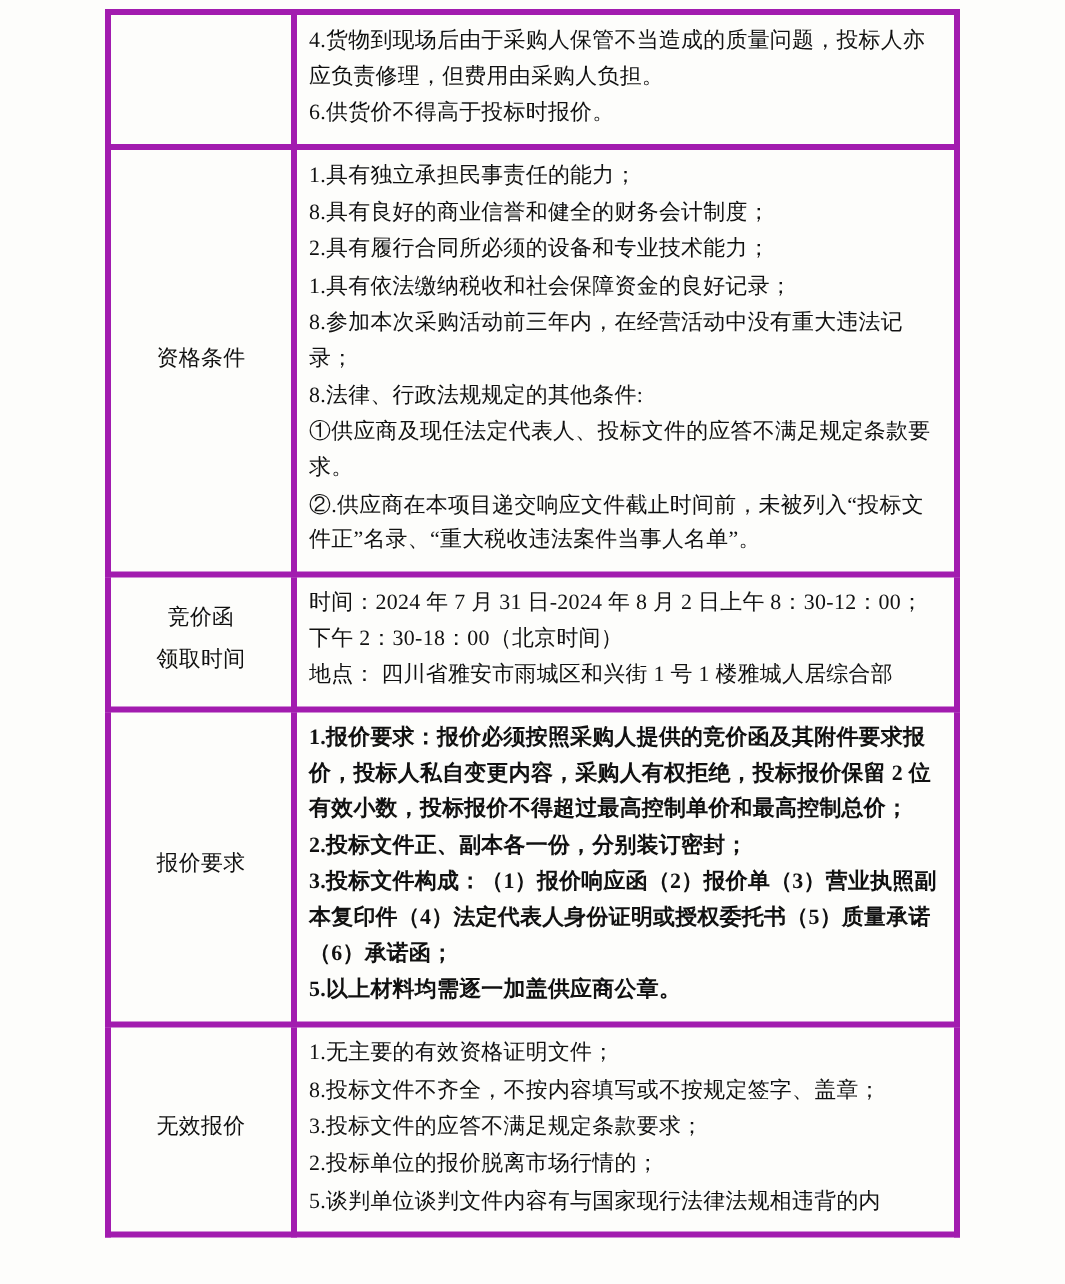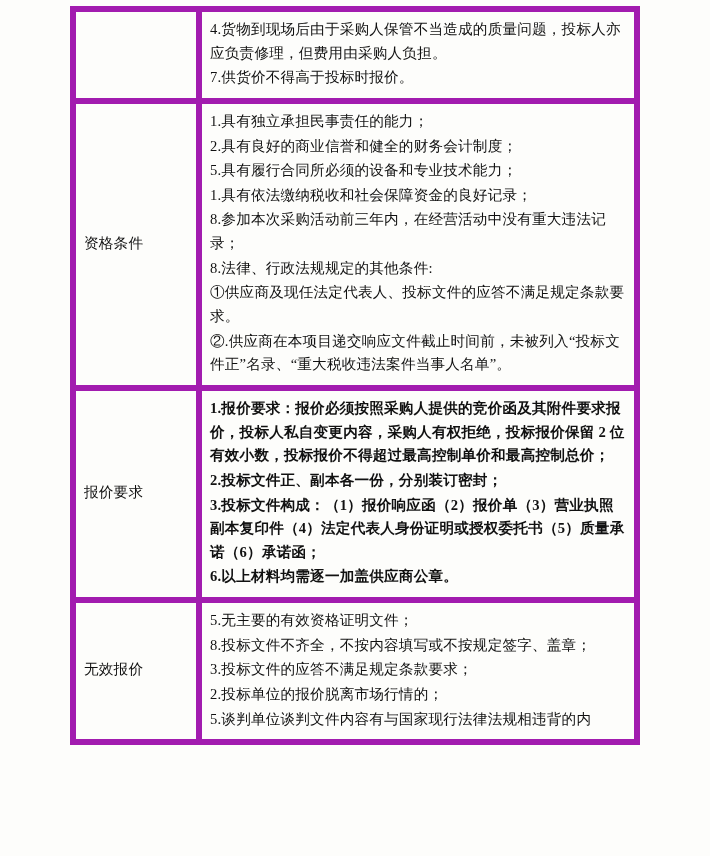--- a/index.html
+++ b/index.html
@@ -22,30 +22,30 @@
   }
   table.doc-table {
     position: absolute;
     left: 70px;
     top: 6px;
     width: 570px;
     border-collapse: collapse;
     table-layout: fixed;
   }
   table.doc-table td {
-    border: 6px solid #a21caf;
+    border: 4px solid #a21caf;
     vertical-align: middle;
     padding: 6px 8px 8px 8px;
     font-size: 14.6px;
     line-height: 1.62;
     letter-spacing: 0.2px;
   }
   td.label-cell {
     width: 104px;
-    text-align: left;
+    text-align: center;
     vertical-align: middle;
     font-size: 15px;
     letter-spacing: 1px;
     padding: 4px 2px;
   }
   td.body-cell {
     text-align: left;
   }
   .label-two-line {
     display: block;
@@ -68,53 +68,63 @@
 </head>
 <body>
 
 <div class="page">
   <table class="doc-table">
     <tbody>
       <tr class="row-first">
         <td class="label-cell"></td>
         <td class="body-cell">
           <p class="para">4.货物到现场后由于采购人保管不当造成的质量问题，投标人亦应负责修理，但费用由采购人负担。</p>
-          <p class="para">7.供货价不得高于投标时报价。</p>
+          <p class="para">6.供货价不得高于投标时报价。</p>
         </td>
       </tr>
 
       <tr>
         <td class="label-cell">资格条件</td>
         <td class="body-cell">
           <p class="para">1.具有独立承担民事责任的能力；</p>
-          <p class="para">2.具有良好的商业信誉和健全的财务会计制度；</p>
-          <p class="para">5.具有履行合同所必须的设备和专业技术能力；</p>
+          <p class="para">8.具有良好的商业信誉和健全的财务会计制度；</p>
+          <p class="para">2.具有履行合同所必须的设备和专业技术能力；</p>
           <p class="para">1.具有依法缴纳税收和社会保障资金的良好记录；</p>
           <p class="para">8.参加本次采购活动前三年内，在经营活动中没有重大违法记录；</p>
           <p class="para">8.法律、行政法规规定的其他条件:</p>
           <p class="para">①供应商及现任法定代表人、投标文件的应答不满足规定条款要求。</p>
           <p class="para">②.供应商在本项目递交响应文件截止时间前，未被列入“投标文件正”名录、“重大税收违法案件当事人名单”。</p>
         </td>
       </tr>
 
+      <tr>
+        <td class="label-cell">
+          <span class="label-two-line">竞价函</span>
+          <span class="label-two-line">领取时间</span>
+        </td>
+        <td class="body-cell">
+          <p class="para">时间：2024 年 7 月 31 日-2024 年 8 月 2 日上午 8：30-12：00；下午 2：30-18：00（北京时间）</p>
+          <p class="para">地点： 四川省雅安市雨城区和兴街 1 号 1 楼雅城人居综合部</p>
+        </td>
+      </tr>
 
       <tr>
         <td class="label-cell">报价要求</td>
         <td class="body-cell bold">
           <p class="para">1.报价要求：报价必须按照采购人提供的竞价函及其附件要求报价，投标人私自变更内容，采购人有权拒绝，投标报价保留 2 位有效小数，投标报价不得超过最高控制单价和最高控制总价；</p>
           <p class="para">2.投标文件正、副本各一份，分别装订密封；</p>
           <p class="para">3.投标文件构成：（1）报价响应函（2）报价单（3）营业执照副本复印件（4）法定代表人身份证明或授权委托书（5）质量承诺（6）承诺函；</p>
-          <p class="para">6.以上材料均需逐一加盖供应商公章。</p>
+          <p class="para">5.以上材料均需逐一加盖供应商公章。</p>
         </td>
       </tr>
 
       <tr>
         <td class="label-cell">无效报价</td>
         <td class="body-cell">
-          <p class="para">5.无主要的有效资格证明文件；</p>
+          <p class="para">1.无主要的有效资格证明文件；</p>
           <p class="para">8.投标文件不齐全，不按内容填写或不按规定签字、盖章；</p>
           <p class="para">3.投标文件的应答不满足规定条款要求；</p>
           <p class="para">2.投标单位的报价脱离市场行情的；</p>
           <p class="para">5.谈判单位谈判文件内容有与国家现行法律法规相违背的内</p>
         </td>
       </tr>
     </tbody>
   </table>
 </div>
 

